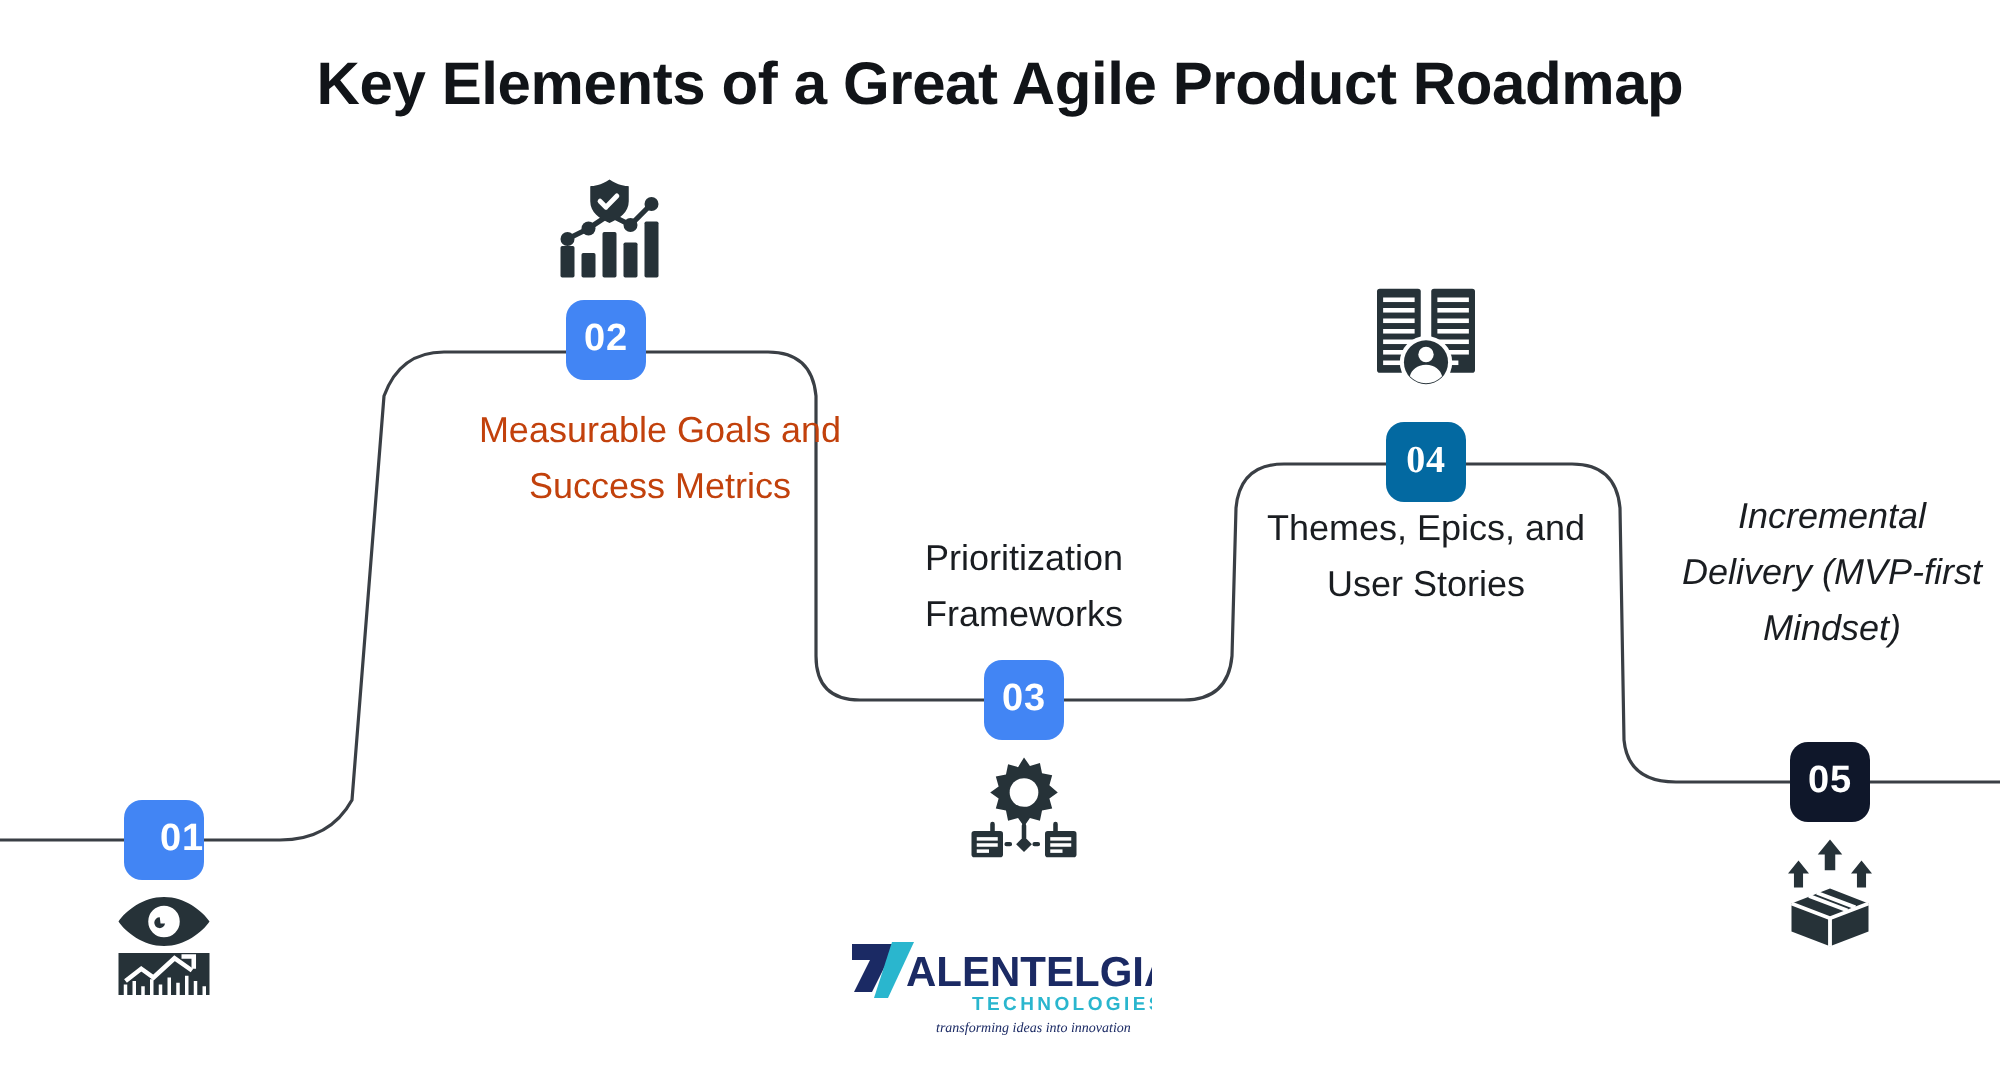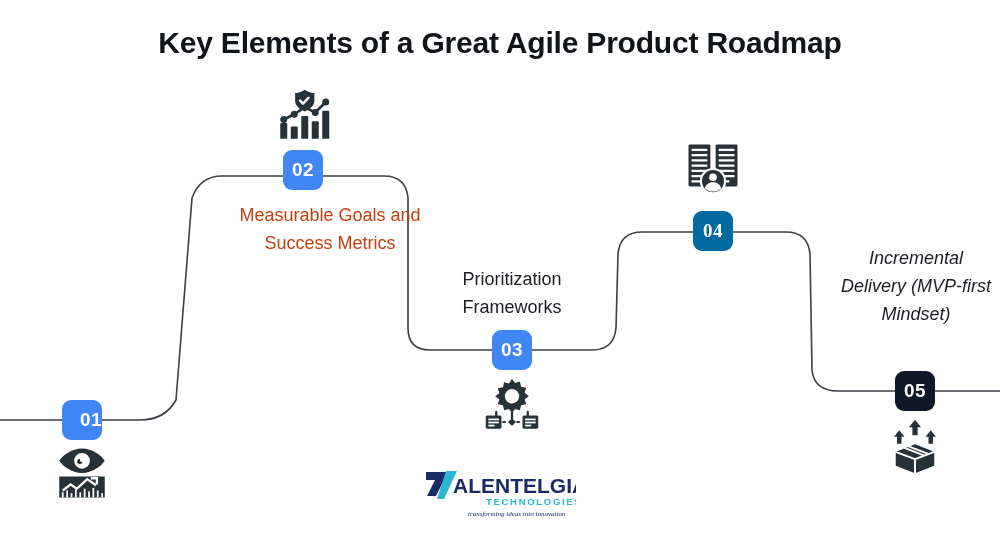--- a/index.html
+++ b/index.html
@@ -171,20 +171,21 @@
         <rect x="38.5" y="40" width="18" height="2.6"></rect>
         <rect x="38.5" y="46" width="12" height="2.6"></rect>
       </g>
       <circle cx="32" cy="47" r="15" fill="#fff"></circle>
       <circle cx="32" cy="47" r="12.6"></circle>
       <circle cx="32" cy="42.6" r="4.4" fill="#fff"></circle>
       <path d="M32 48.4c-5 0-8.4 3-9.2 6.6a12.6 12.6 0 0 0 18.4 0c-0.8-3.6-4.2-6.6-9.2-6.6z" fill="#fff"></path>
     </svg>
   </div>
   <div class="badge" style="left: 693px; top: 211px; background: #0369a1; color: rgb(255, 255, 255); font-family: Liberation Serif, serif;">04</div>
+  <div class="steplabel" style="left: 623px; top: 250px; width: 180px; color: rgb(26, 29, 33);">Themes, Epics, and User Stories</div>
 
   <div class="steplabel" style="left: 838px; top: 244px; width: 156px; color: rgb(26, 29, 33); font-style: italic;">Incremental Delivery (MVP-first Mindset)</div>
   <div class="badge" style="left: 895px; top: 371px; background: #0f172a; color: rgb(255, 255, 255);">05</div>
   <div class="stepicon" style="left:887px; top:418px;">
     <svg viewBox="0 0 64 64" xmlns="http://www.w3.org/2000/svg" fill="#263238">
       <path d="M32 2l7 8.6h-4v9h-6v-9h-4z"></path>
       <path d="M14 14l6 7.4h-3.4v8h-5.2v-8H8z"></path>
       <path d="M50 14l6 7.4h-3.4v8h-5.2v-8H44z"></path>
       <path d="M32 30L10 38.6v16L32 63l22-8.4v-16z"></path>
       <path d="M10 38.6L32 47l22-8.4" fill="none" stroke="#fff" stroke-width="2.2"></path>

